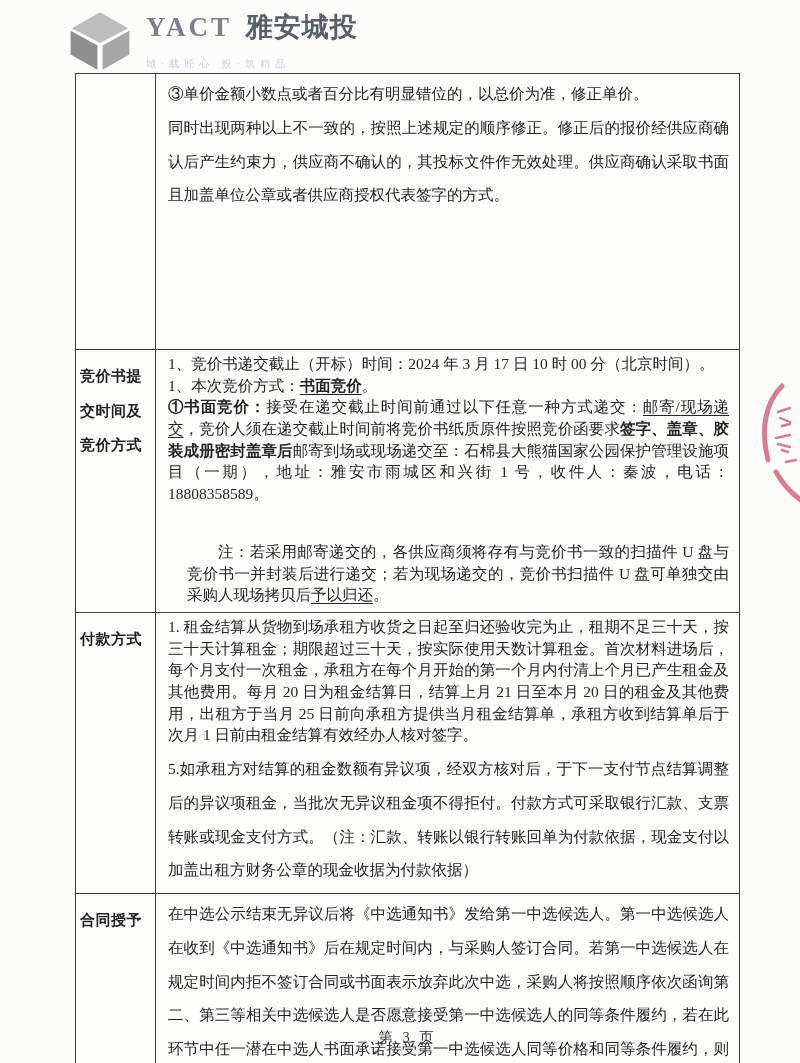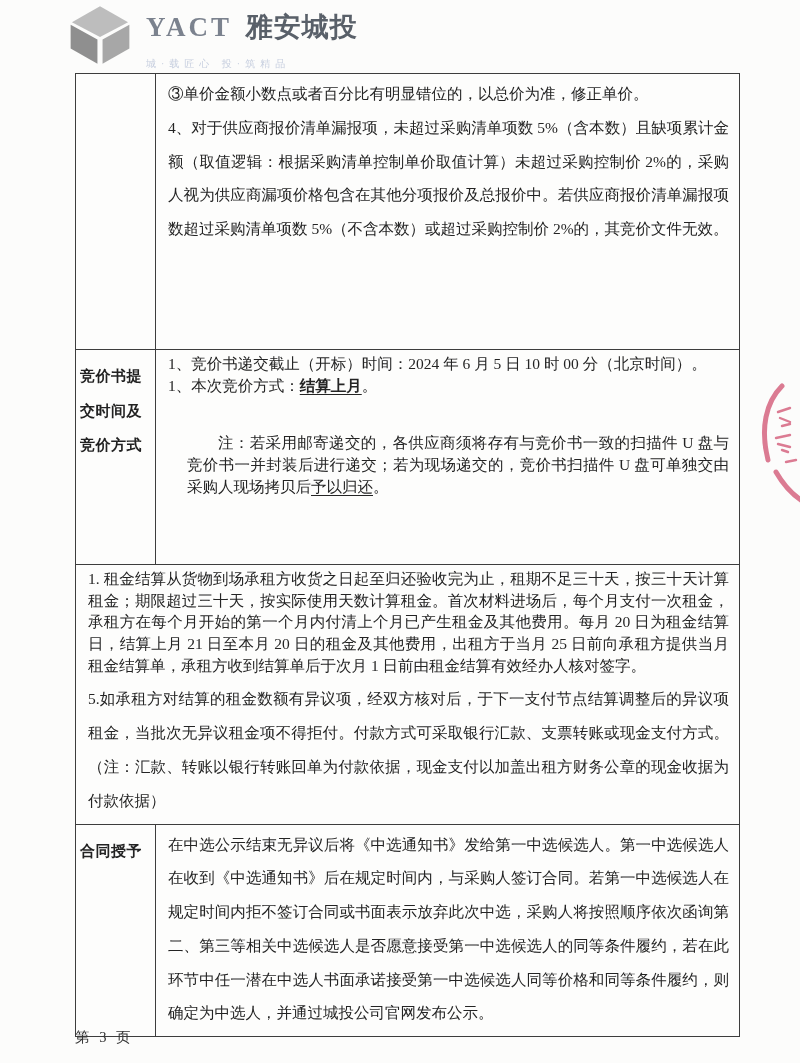--- a/index.html
+++ b/index.html
@@ -7,21 +7,21 @@
     width:800px;height:1063px;
     background:#f6f6f4;
     font-family:"Liberation Serif","DejaVu Serif",serif;
     color:#1d1d1d;
   }
   .page{
     position:relative;width:800px;height:1063px;
     background:#fcfcfb;overflow:hidden;
   }
   
-  .logo{position:absolute;left:68px;top:5px;display:flex;align-items:flex-start;}
+  .logo{position:absolute;left:68px;top:5px;display:flex;align-items:flex-end;}
   .cube{width:64px;height:60px;margin-right:14px;}
   .logo-text{padding-top:9px;}
   .brand-line{font-size:27px;font-weight:bold;letter-spacing:1px;line-height:1;white-space:nowrap;}
   .brand-en{color:#7b828e;letter-spacing:3px;}
   .brand-cn{color:#596069;margin-left:6px;}
   .tagline{font-size:10px;color:#c7cfdf;letter-spacing:5px;margin-top:16px;white-space:nowrap;}
   
   .doc-table{
     position:absolute;left:75px;top:73px;width:665px;
     border:1.5px solid #3d3d3d;box-sizing:border-box;background:#fdfdfc;
@@ -42,21 +42,21 @@
   .ccell{flex:1;box-sizing:border-box;padding:3px 10px 6px 12px;}
   .para{margin:0;font-size:15.5px;text-align:justify;color:#242424;}
   .para.double{line-height:2.18;}
   .para.single{line-height:1.4;}
   .para.indent{text-indent:2em;margin-left:19px;}
   .b{font-weight:bold;}
   .u{text-decoration:underline;text-underline-offset:3px;}
   
   .footer{
     position:absolute;left:75px;top:1028px;width:665px;
-    font-size:14.5px;color:#333;letter-spacing:3px;
+    text-align:center;font-size:14.5px;color:#333;letter-spacing:3px;
   }
   
   .stamp{position:absolute;left:752px;top:376px;width:48px;height:132px;overflow:hidden;}
 </style>
 </head>
 <body>
 
 <div class="page">
 
   <div class="logo">
@@ -74,32 +74,34 @@
       </div>
       <div class="tagline">城·载匠心  投·筑精品</div>
     </div>
   </div>
 
   <div class="doc-table">
       <div class="trow">
         <div class="hcell"></div>
         <div class="ccell">
           <p class="para double"><span>③单价金额小数点或者百分比有明显错位的，以总价为准，修正单价。</span></p>
-          <p class="para double"><span>4、对于供应商报价清单漏报项，未超过采购清单项数 5%（含本数）且缺项累计金额（取值逻辑：根据采购清单控制单价取值计算）未超过采购控制价 2%的，采购人视为供应商漏项价格包含在其他分项报价及总报价中。若供应商报价清单漏报项数超过采购清单项数 5%（不含本数）或超过采购控制价 2%的，其竞价文件无效。</span></p>
+          <p class="para double"><span>同时出现两种以上不一致的，按照上述规定的顺序修正。修正后的报价经供应商确认后产生约束力，供应商不确认的，其投标文件作无效处理。供应商确认采取书面且加盖单位公章或者供应商授权代表签字的方式。</span></p>
         </div>
       </div>
       <div class="trow">
         <div class="hcell">竞价书提交时间及竞价方式</div>
         <div class="ccell">
-          <p class="para single"><span>1、竞价书递交截止（开标）时间：2024 年 6 月 5 日 10 时 00 分（北京时间）。</span></p>
-          <p class="para single"><span>1、本次竞价方式：</span><span class="b u">结算上月</span><span>。</span></p>
+          <p class="para single"><span>1、竞价书递交截止（开标）时间：2024 年 3 月 17 日 10 时 00 分（北京时间）。</span></p>
+          <p class="para single"><span>1、本次竞价方式：</span><span class="b u">书面竞价</span><span>。</span></p>
+          <p class="para single"><span class="b">①书面竞价：</span><span>接受在递交截止时间前通过以下任意一种方式递交：</span><span class="u">邮寄/现场递交</span><span>，竞价人须在递交截止时间前将竞价书纸质原件按照竞价函要求</span><span class="b">签字、盖章、胶装成册密封盖章后</span><span>邮寄到场或现场递交至：石棉县大熊猫国家公园保护管理设施项目（一期），地址：雅安市雨城区和兴街 1 号，收件人：秦波，电话：18808358589。</span></p>
           <p class="para single indent" style="margin-top: 36px;"><span>注：若采用邮寄递交的，各供应商须将存有与竞价书一致的扫描件 U 盘与竞价书一并封装后进行递交；若为现场递交的，竞价书扫描件 U 盘可单独交由采购人现场拷贝后</span><span class="u">予以归还</span><span>。</span></p>
         </div>
       </div>
       <div class="trow">
+        <div class="hcell">付款方式</div>
         <div class="ccell">
           <p class="para single"><span>1. 租金结算从货物到场承租方收货之日起至归还验收完为止，租期不足三十天，按三十天计算租金；期限超过三十天，按实际使用天数计算租金。首次材料进场后，每个月支付一次租金，承租方在每个月开始的第一个月内付清上个月已产生租金及其他费用。每月 20 日为租金结算日，结算上月 21 日至本月 20 日的租金及其他费用，出租方于当月 25 日前向承租方提供当月租金结算单，承租方收到结算单后于次月 1 日前由租金结算有效经办人核对签字。</span></p>
           <p class="para double" style="margin-top: 6px;"><span>5.如承租方对结算的租金数额有异议项，经双方核对后，于下一支付节点结算调整后的异议项租金，当批次无异议租金项不得拒付。付款方式可采取银行汇款、支票转账或现金支付方式。（注：汇款、转账以银行转账回单为付款依据，现金支付以加盖出租方财务公章的现金收据为付款依据）</span></p>
         </div>
       </div>
       <div class="trow">
         <div class="hcell">合同授予</div>
         <div class="ccell">
           <p class="para double"><span>在中选公示结束无异议后将《中选通知书》发给第一中选候选人。第一中选候选人在收到《中选通知书》后在规定时间内，与采购人签订合同。若第一中选候选人在规定时间内拒不签订合同或书面表示放弃此次中选，采购人将按照顺序依次函询第二、第三等相关中选候选人是否愿意接受第一中选候选人的同等条件履约，若在此环节中任一潜在中选人书面承诺接受第一中选候选人同等价格和同等条件履约，则确定为中选人，并通过城投公司官网发布公示。</span></p>
         </div>

